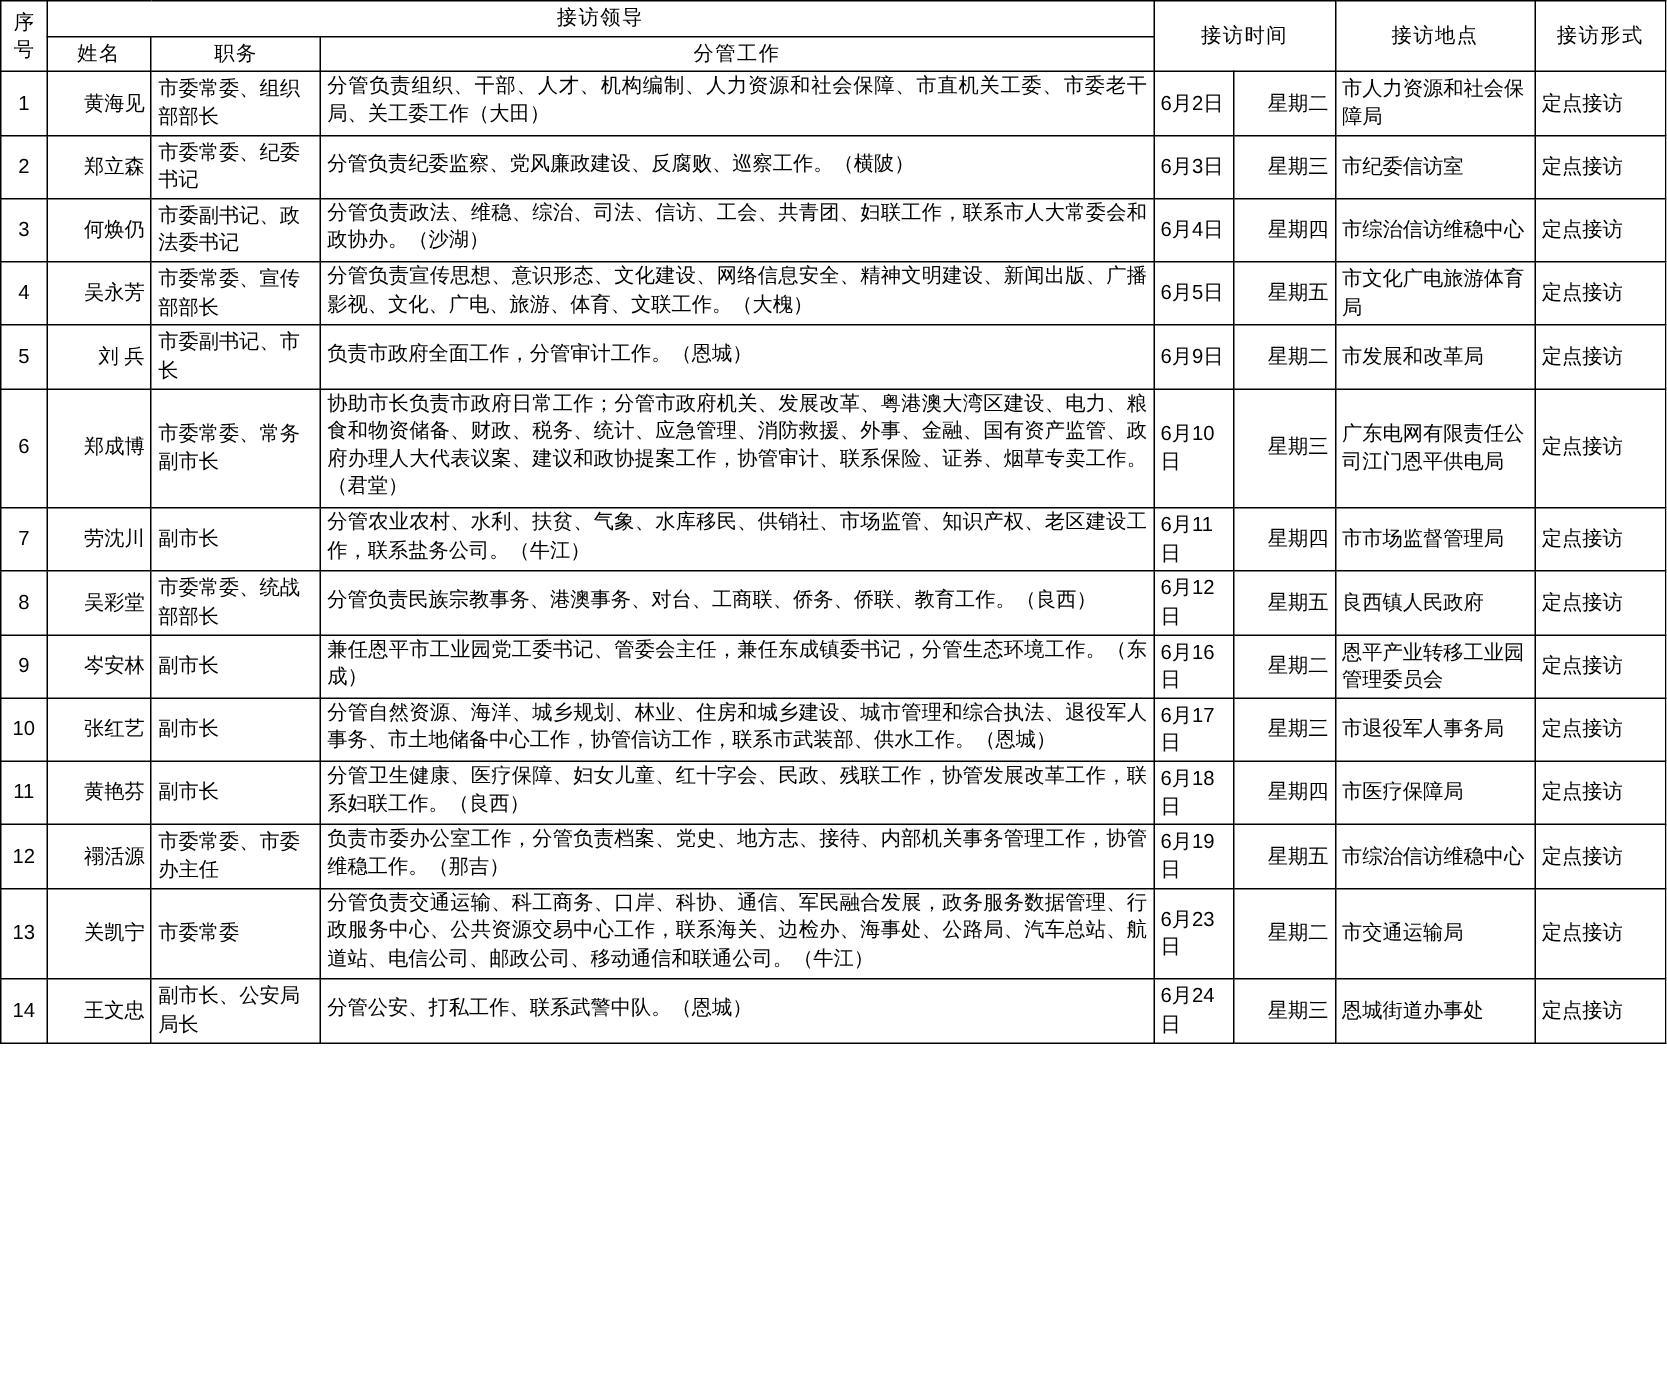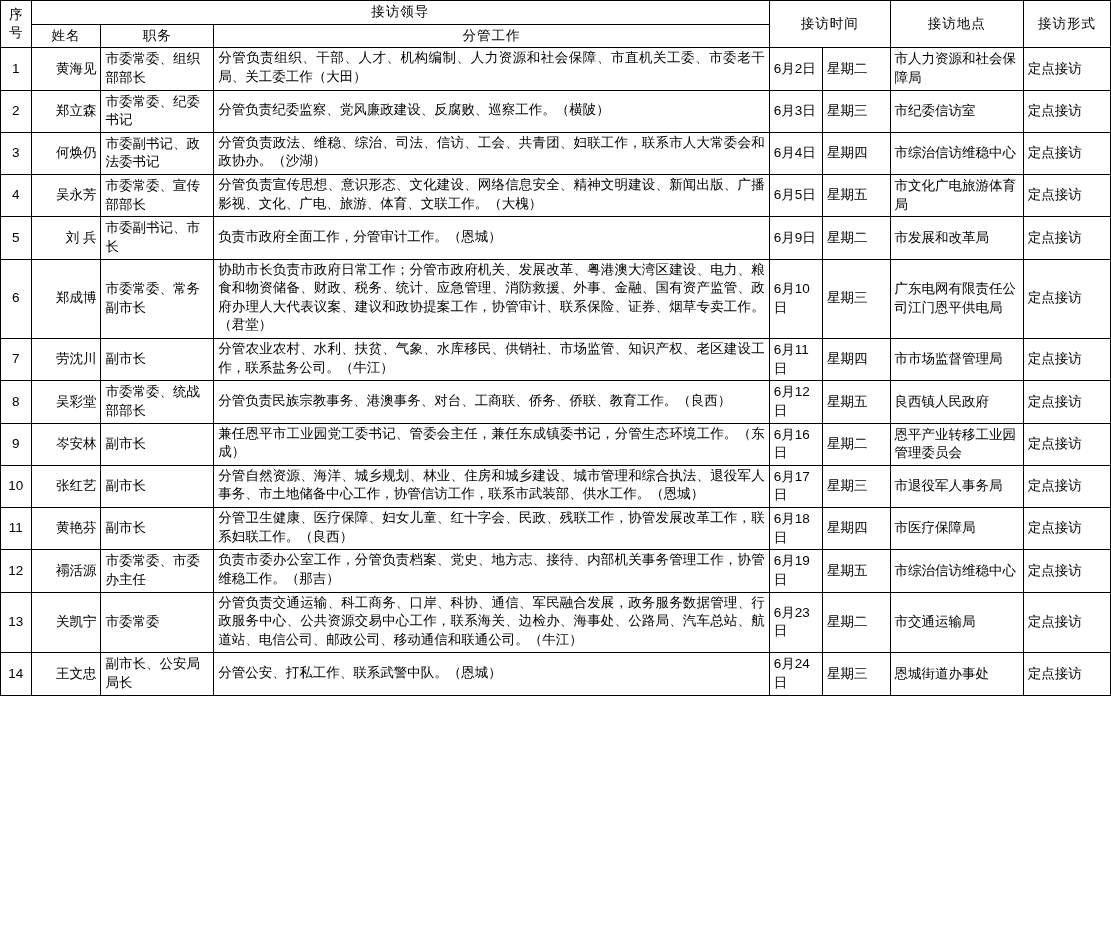--- a/index.html
+++ b/index.html
@@ -32,21 +32,21 @@
     line-height: 1.38;
     vertical-align: middle;
     font-weight: normal;
     word-break: break-all;
   }
   .c-idx   { width: 30px;  text-align: center; }
   .c-name  { width: 68px;  text-align: right; }
   .c-post  { width: 110px; text-align: left; }
   .c-duty  { width: 542px; text-align: left; font-family: Liberation Mono, monospace; }
   .c-date  { width: 52px;  text-align: left; }
-  .c-week  { width: 66px;  text-align: left; }
+  .c-week  { width: 66px;  text-align: right; }
   .c-place { width: 130px; text-align: left; }
   .c-form  { width: 85px;  text-align: left; }
 
   .hdr-group, .hdr-cell {
     text-align: center;
     font-size: 14.5px;
     letter-spacing: 1px;
   }
   .hdr-sub {
     text-align: center;

